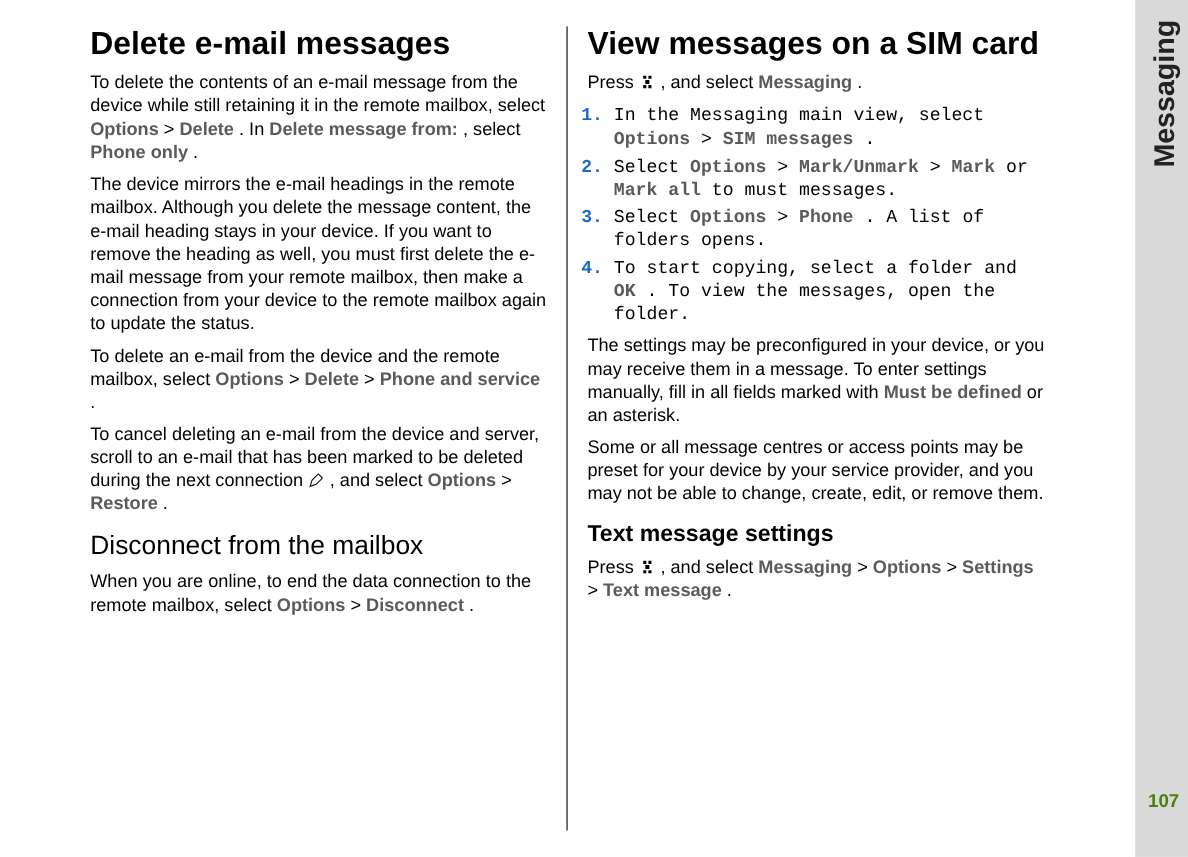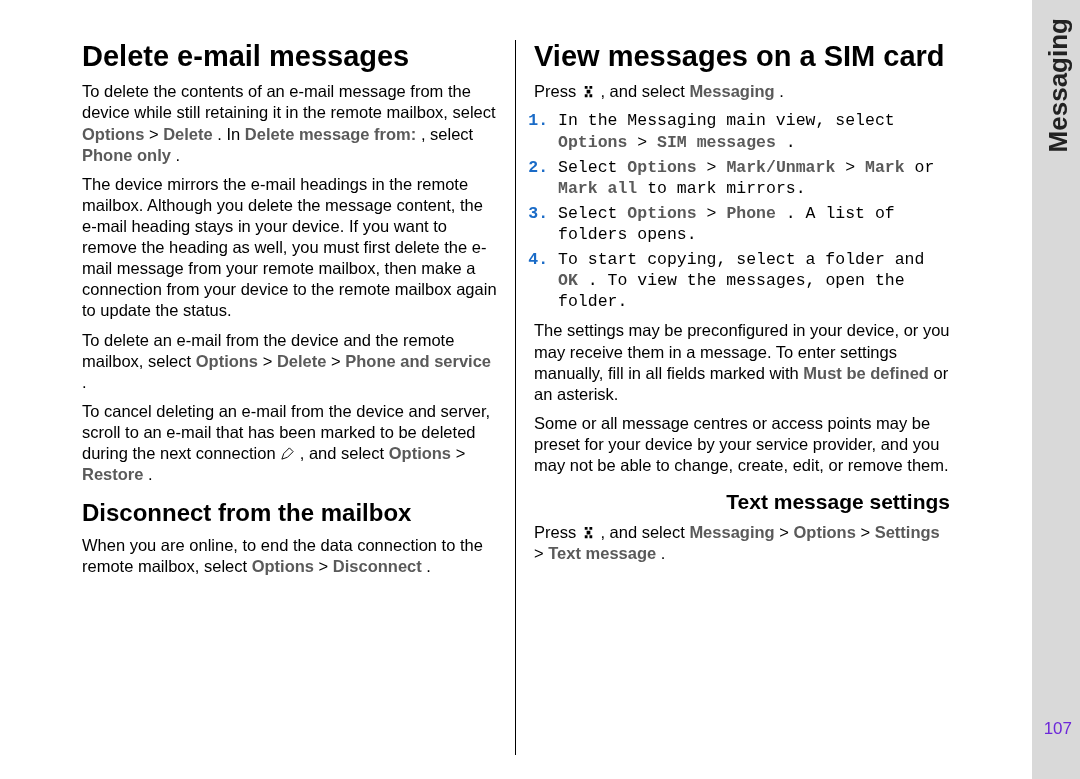--- a/index.html
+++ b/index.html
@@ -23,47 +23,45 @@
     flex-direction: row;
     padding: 24px 0 24px 82px;
     width: 950px;
     height: 100%;
     box-sizing: border-box;
     gap: 0;
   }
   .col {
     width: 458px;
     box-sizing: border-box;
-    margin-top: 16px;
   }
   .col-left {
     padding-right: 18px;
     border-right: 1px solid #000;
   }
   .col-right {
     padding-left: 18px;
   }
   h1 {
     font-size: 29px;
     font-weight: 700;
     margin: 0 0 6px 0;
     line-height: 1.15;
   }
   h2 {
     font-size: 24px;
-    font-weight: 700;
+    font-weight: 400;
     margin: 14px 0 4px 0;
     line-height: 1.15;
   }
   h3 {
     font-size: 21px;
     font-weight: 700;
     margin: 14px 0 2px 0;
     line-height: 1.15;
-    text-align: right;
   }
   p {
     font-size: 16.5px;
     line-height: 1.28;
     margin: 8px 0;
     font-weight: 500;
   }
   .g { color: #5a5a5a; font-weight: 700; }
   ol {
     font-size: 16.5px;
@@ -90,22 +88,22 @@
     font-weight: 700;
     writing-mode: vertical-rl;
     transform: rotate(180deg);
     color: #222;
   }
   .page-num {
     position: absolute;
     right: 8px;
     bottom: 40px;
     font-size: 17px;
-    font-weight: 400;
-    color: #6d28d9;
+    font-weight: 700;
+    color: #4d7c0f;
   }
   .icon-key {
     display: inline-block;
     width: 15px;
     height: 15px;
     vertical-align: -2px;
   }
   .icon-pencil {
     display: inline-block;
     width: 15px;
@@ -203,21 +201,21 @@
         </li>
         <li>
           <span>Select </span>
           <span class="g">Options</span>
           <span> &gt; </span>
           <span class="g">Mark/Unmark</span>
           <span> &gt; </span>
           <span class="g">Mark</span>
           <span> or </span>
           <span class="g">Mark all</span>
-          <span> to mark mirrors.</span>
+          <span> to must messages.</span>
         </li>
         <li>
           <span>Select </span>
           <span class="g">Options</span>
           <span> &gt; </span>
           <span class="g">Phone</span>
           <span>. A list of folders opens.</span>
         </li>
         <li>
           <span>To start copying, select a folder and </span>

